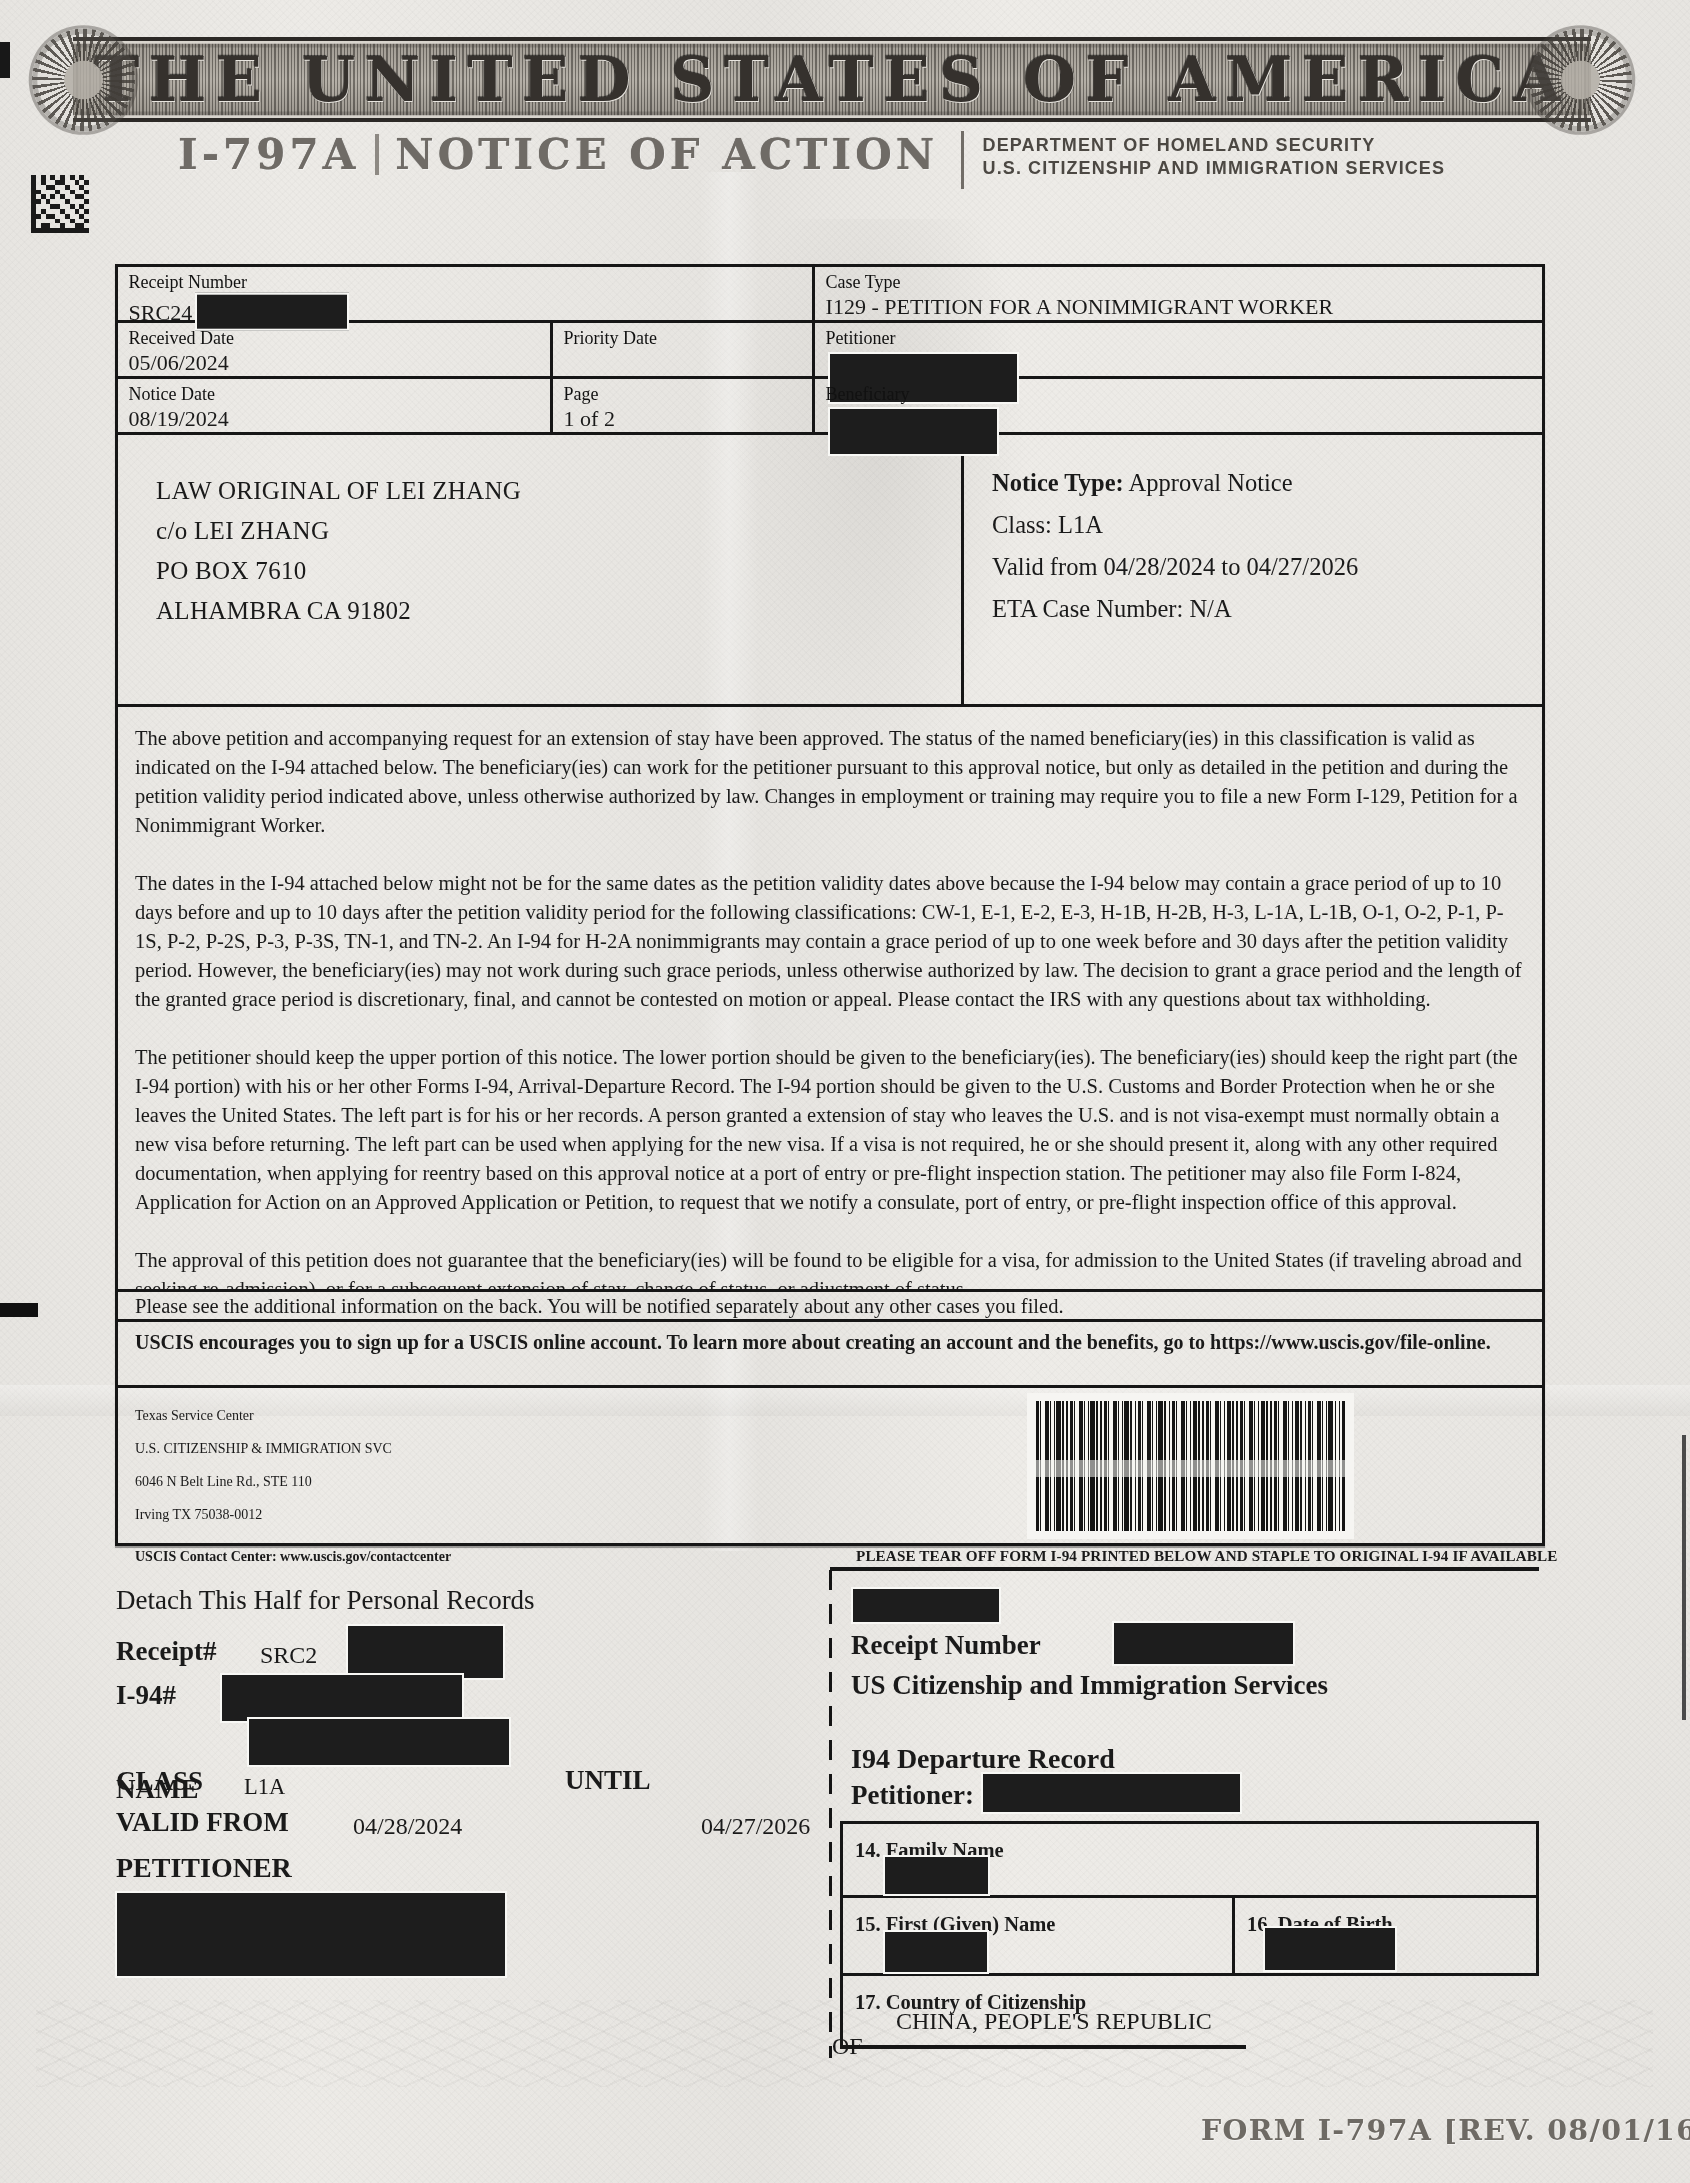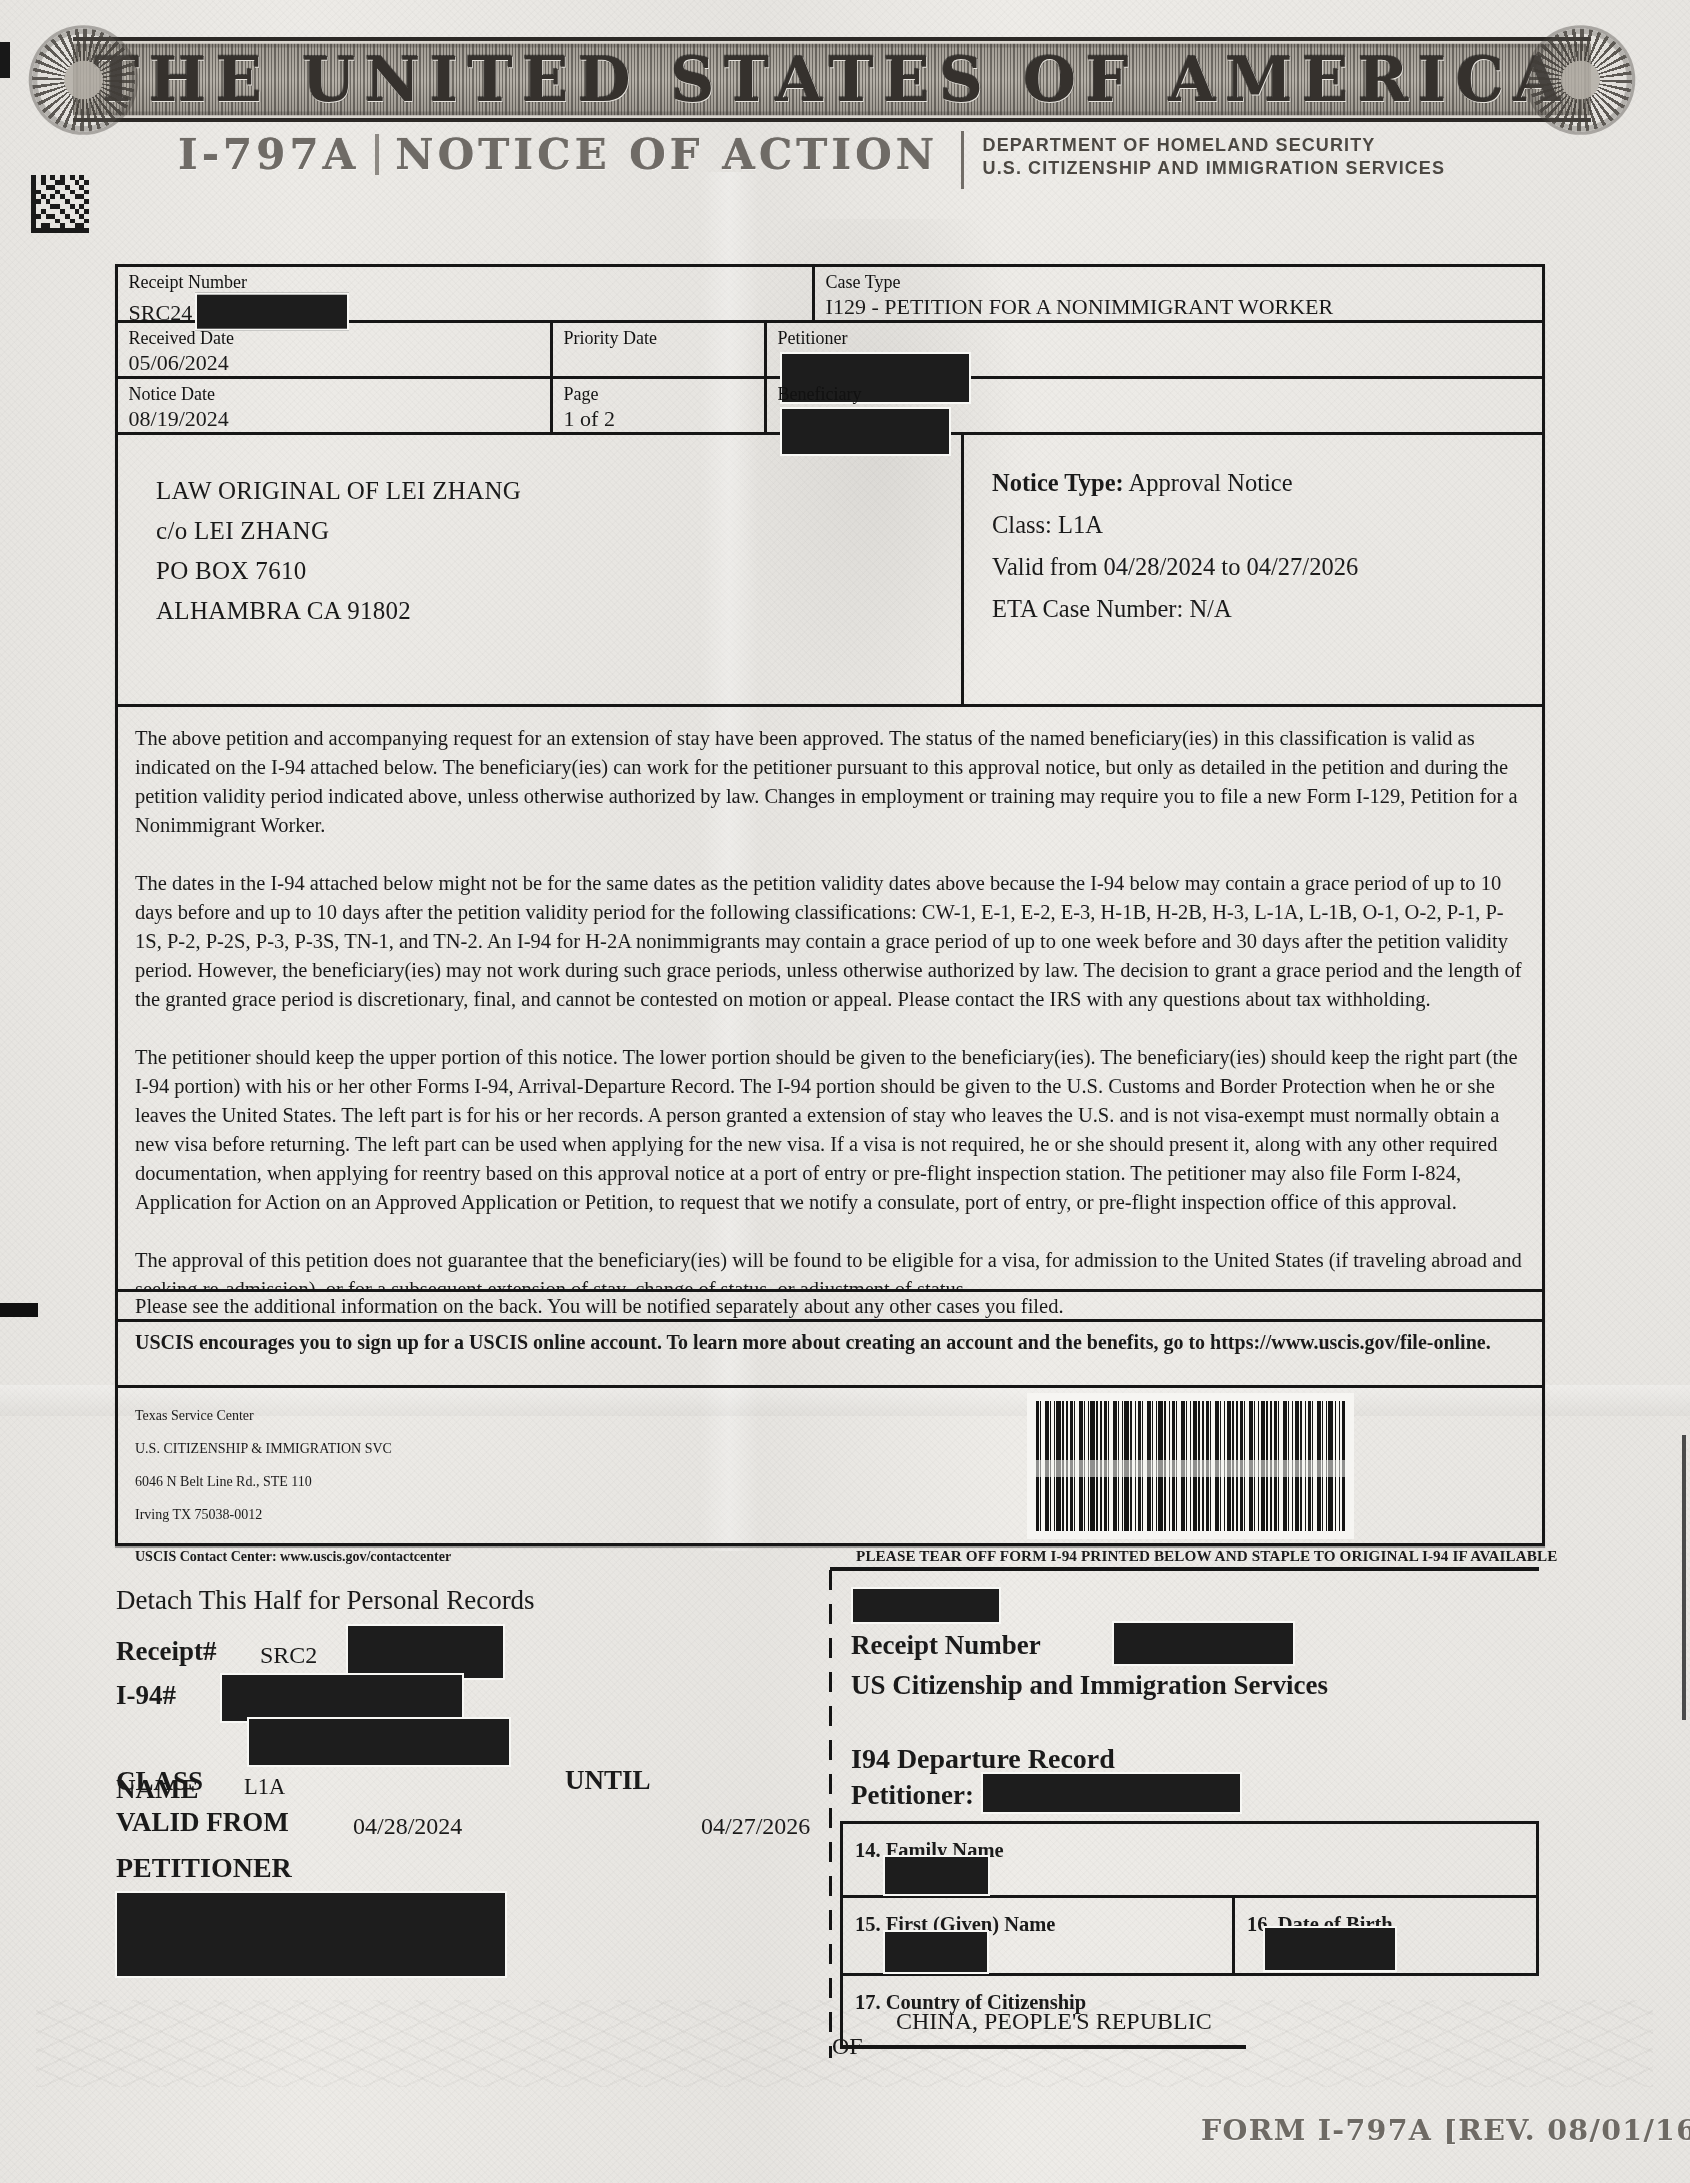--- a/index.html
+++ b/index.html
@@ -66,21 +66,21 @@
 
   
   .dm { position:absolute; left:30.5px; top:175px; width:58px; height:58px; }
 
   
   .form-box { position:absolute; left:115px; top:264px; width:1430px; height:1282px;
     border:3.3px solid #161616; box-shadow: 0 2px 0.7px rgba(0,0,0,.35); }
   .rt-row { display:flex; border-bottom:3.3px solid #161616; height:56px; }
   .rt-cell { position:relative; padding:4.6px 10.6px; height:100%; }
   .rt-cell.bordered { border-right:3.3px solid #161616; }
-  .w-receipt { width:697px; } .w-recvd { width:435px; } .w-prio { width:214px; }
+  .w-receipt { width:697px; } .w-recvd { width:435px; } .w-prio { width:262px; }
   .rt-cell .lbl { font-size:18px; color:#111; }
   .rt-cell .val { font-size:22px; margin-top:1.3px; white-space:nowrap; }
   .val-inline { display:flex; align-items:center; }
   .redact { background:#1d1d1d; border:2.7px solid #f8f8f5; }
   .redact-inline { display:inline-block; width:154px; height:38px; margin-left:2.7px; transform:translateY(-1.3px); }
   .redact-pet { position:absolute; left:13.3px; top:29px; width:191px; height:52px; }
   .redact-ben { position:absolute; left:13.3px; top:28px; width:171px; height:49px; }
 
   .addr-section { display:flex; height:272px; border-bottom:3.3px solid #161616; }
   .addr-left { width:846px; border-right:3.3px solid #161616; padding:36px 0 0 38px;

